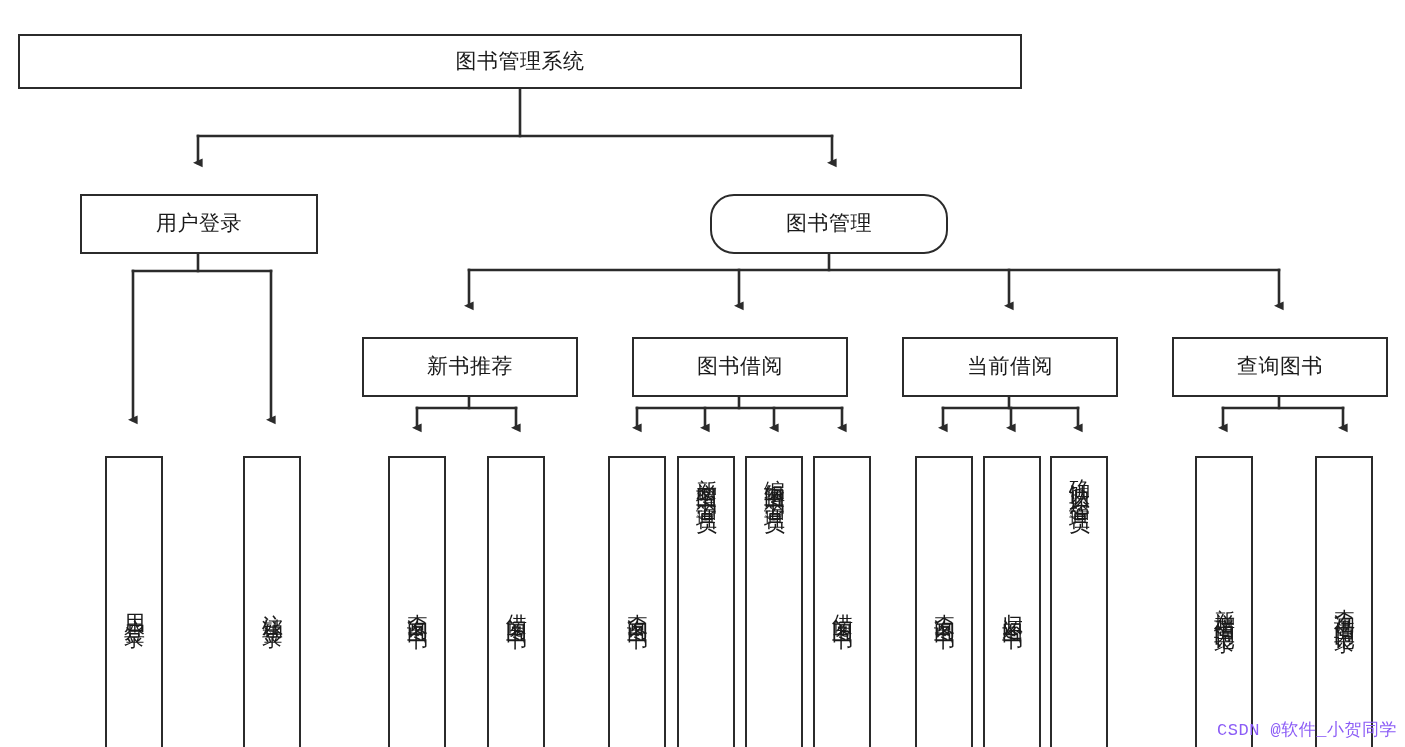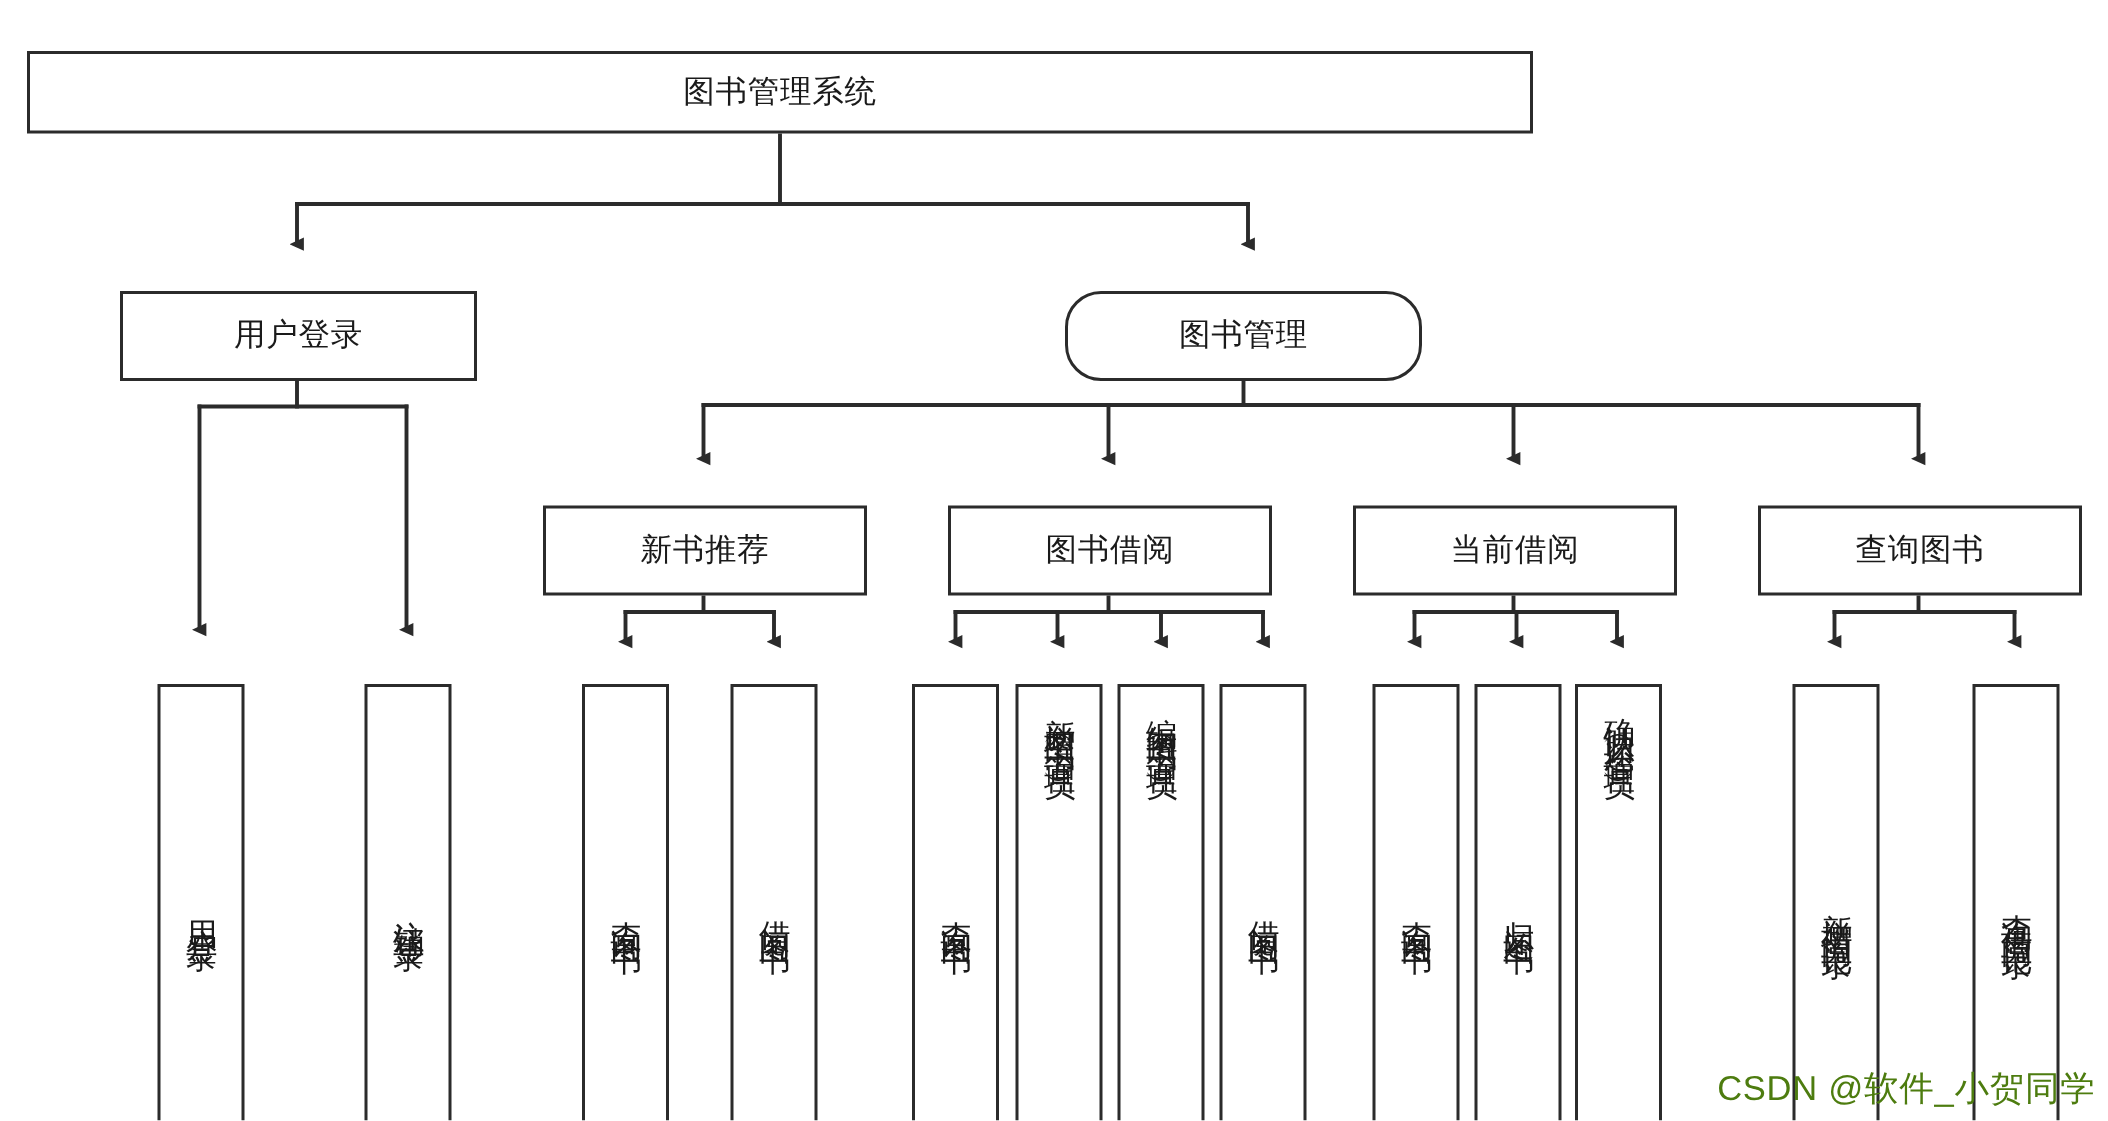--- a/index.html
+++ b/index.html
@@ -68,26 +68,26 @@
     justify-content: center;
   }
   .leaf-inner.top-align {
     align-items: flex-start;
     padding-top: 4px;
   }
   #watermark {
     position: absolute;
     right: 8px;
     bottom: 6px;
-    font-size: 23px;
-    color: #4d7c0f;
+    font-size: 17px;
+    color: #8b5cf6;
     letter-spacing: 0.5px;
     white-space: nowrap;
     z-index: 5;
-    font-family: Liberation Sans, sans-serif;
+    font-family: Liberation Mono, monospace;
   }
 </style>
 </head>
 <body>
 
 <div id="diagram-canvas">
 
   <svg id="edges-layer" viewBox="0 0 1405 747" width="1405" height="747" xmlns="http://www.w3.org/2000/svg">
     <defs>
       <marker id="arrow" markerWidth="10" markerHeight="10" refX="5.2" refY="5" orient="auto" markerUnits="userSpaceOnUse">

